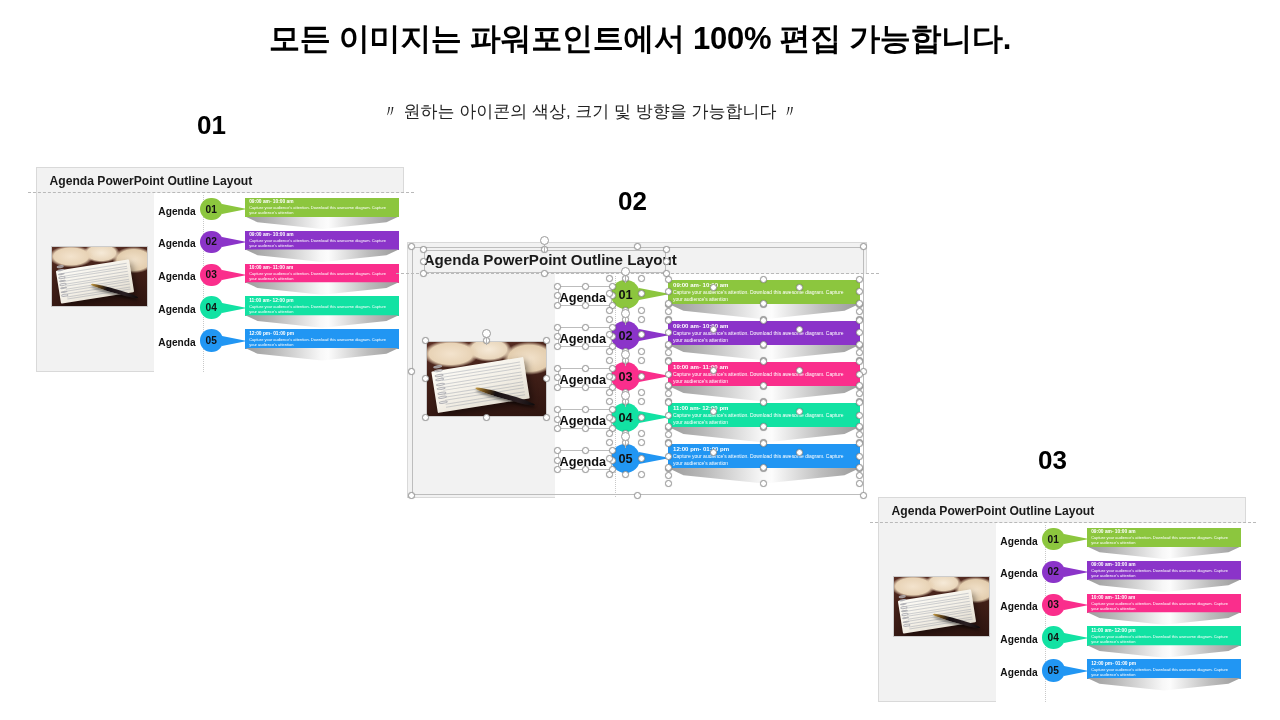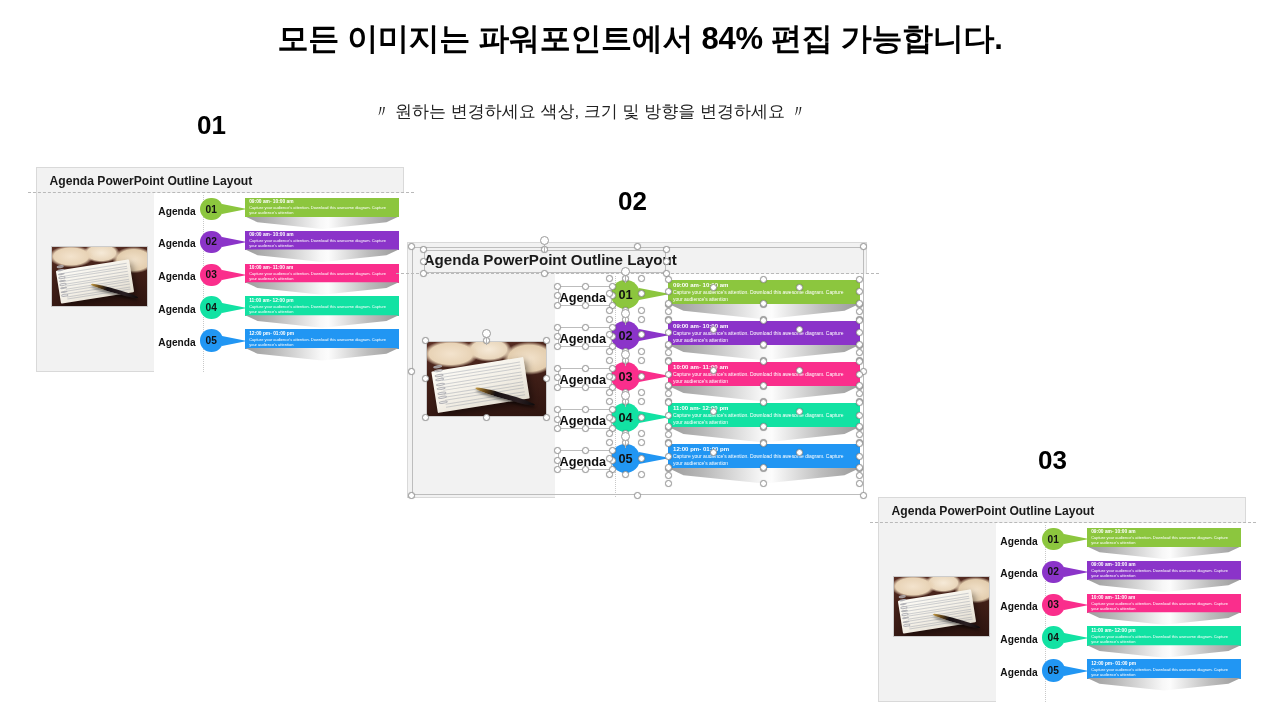--- a/index.html
+++ b/index.html
@@ -126,22 +126,22 @@
   .rot::after {
     content:""; position:absolute; left: 3px; top: 8px; width: 1px; height: 7px;
     background: #b5b5b5;
   }
 </style>
 </head>
 <body>
 
 <div id="stage">
 
-  <div class="main-title">모든 이미지는 파워포인트에서 84% 편집 가능합니다.</div>
-  <div class="sub-title">〃 원하는 변경하세요 색상, 크기 및 방향을 변경하세요 〃</div>
+  <div class="main-title">모든 이미지는 파워포인트에서 100% 편집 가능합니다.</div>
+  <div class="sub-title">〃 원하는 아이콘의 색상, 크기 및 방향을 가능합니다 〃</div>
 
   <div class="step-num" id="num01">01</div>
   <div class="step-num" id="num02">02</div>
   <div class="step-num" id="num03">03</div>
 
   <div id="panels">
       <div class="panel" style="left: 36px; top: 167px; width: 368.01px; height: 205.146px; background: rgb(242, 242, 242); border-color: rgb(217, 217, 217);">
         <div class="panel-inner">
           <div class="panel-title" style="left: 12.528px; top: 6.264px; font-size: 12.1365px;">Agenda PowerPoint Outline Layout</div>
           <div class="guide" style="left: -9.396px; width: 386.802px; top: 24.273px;"></div>

